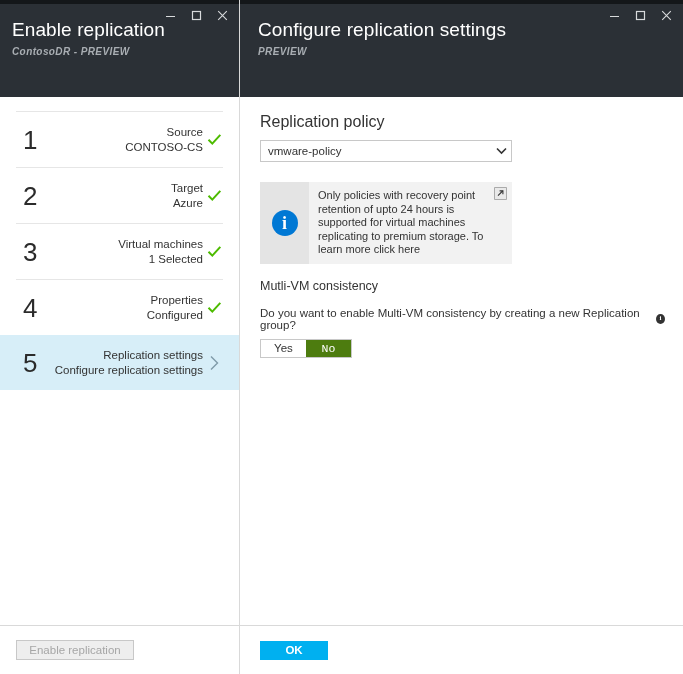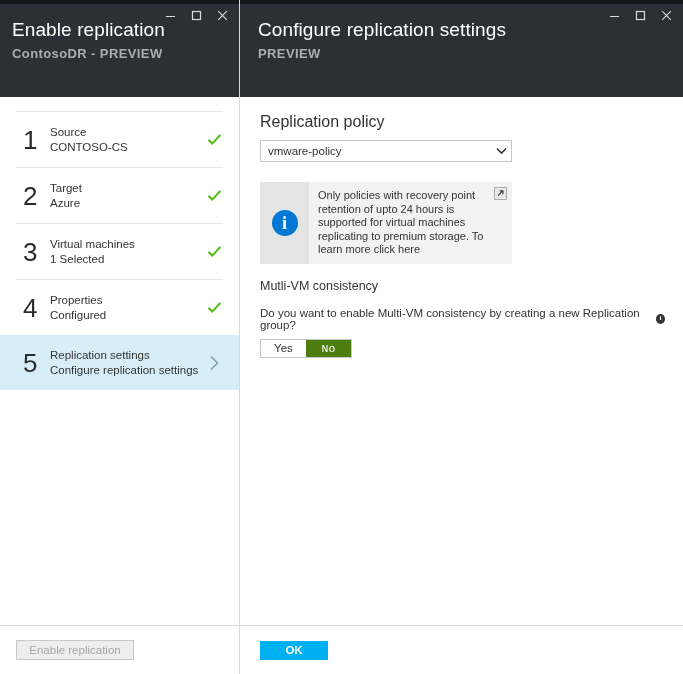--- a/index.html
+++ b/index.html
@@ -84,25 +84,26 @@
   .blade-title {
     font-size: 19px;
     font-weight: normal;
     line-height: 24px;
     color: #ffffff;
     letter-spacing: 0.1px;
     margin: 0;
     padding: 0;
   }
   .blade-sub {
-    font-size: 13px;
+    font-size: 10px;
     color: #a9aeb3;
     letter-spacing: 0.4px;
     margin-top: 4px;
     font-weight: bold;
+    font-style: italic;
   }
 
   
   .steps {
     flex: 1 1 auto;
     background: #ffffff;
     padding-top: 14px;
     box-sizing: border-box;
     overflow: hidden;
   }
@@ -130,20 +131,21 @@
     line-height: 26px;
     font-weight: normal;
     color: #2b2b2b;
     text-align: left;
     padding-left: 7px;
     box-sizing: border-box;
   }
   .step-text {
     flex: 1 1 auto;
     min-width: 0;
+    text-align: right;
   }
   .step-title {
     font-size: 11.5px;
     color: #333333;
     line-height: 15px;
     white-space: nowrap;
   }
   .step-desc {
     font-size: 11.5px;
     color: #333333;

